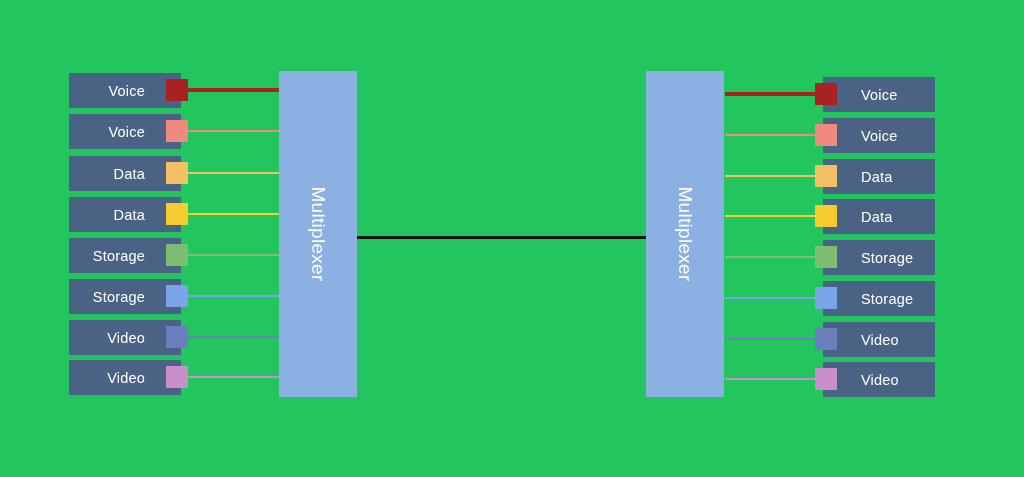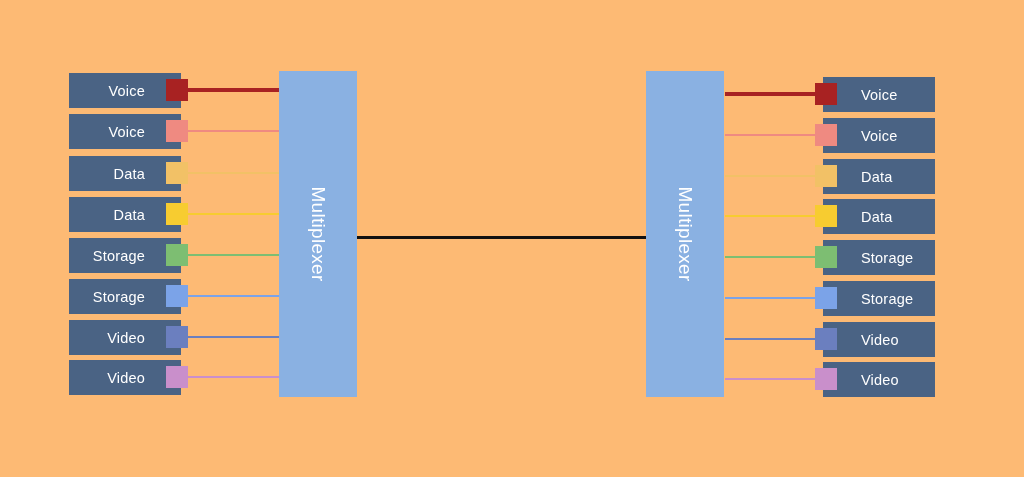--- a/index.html
+++ b/index.html
@@ -11,21 +11,21 @@
     height: 477px;
     background: #f5f5f4;
     font-family: "Liberation Sans", sans-serif;
     overflow: hidden;
   }
 
   #diagram {
     position: relative;
     width: 1024px;
     height: 477px;
-    background: #fdba74;
+    background: #22c55e;
   }
 
   
   .channel-bar {
     position: absolute;
     height: 35px;
     background: #4a6384;
     display: flex;
     align-items: center;
     box-sizing: border-box;

